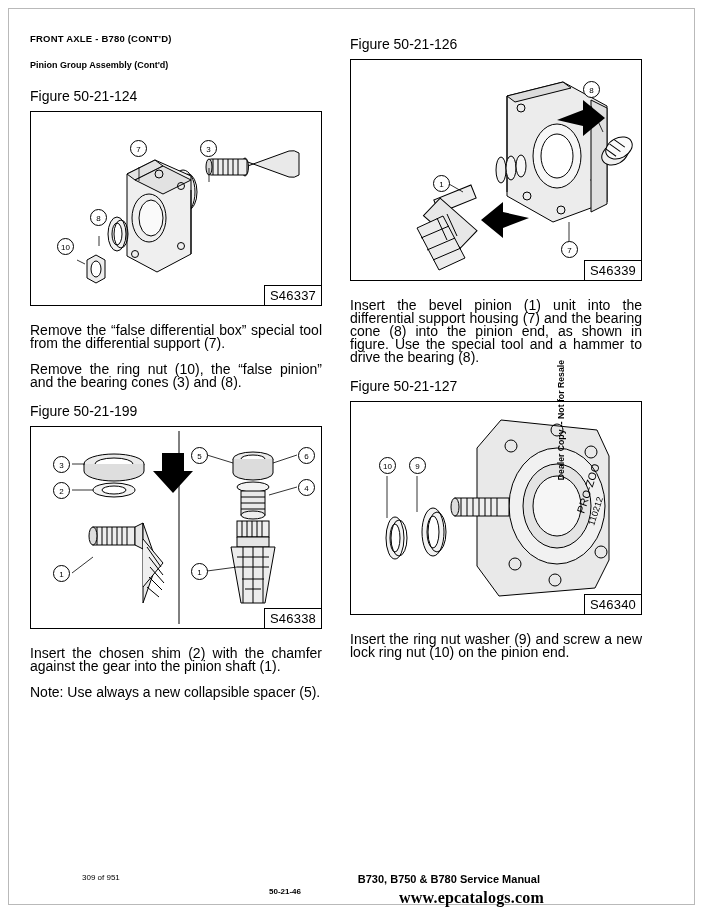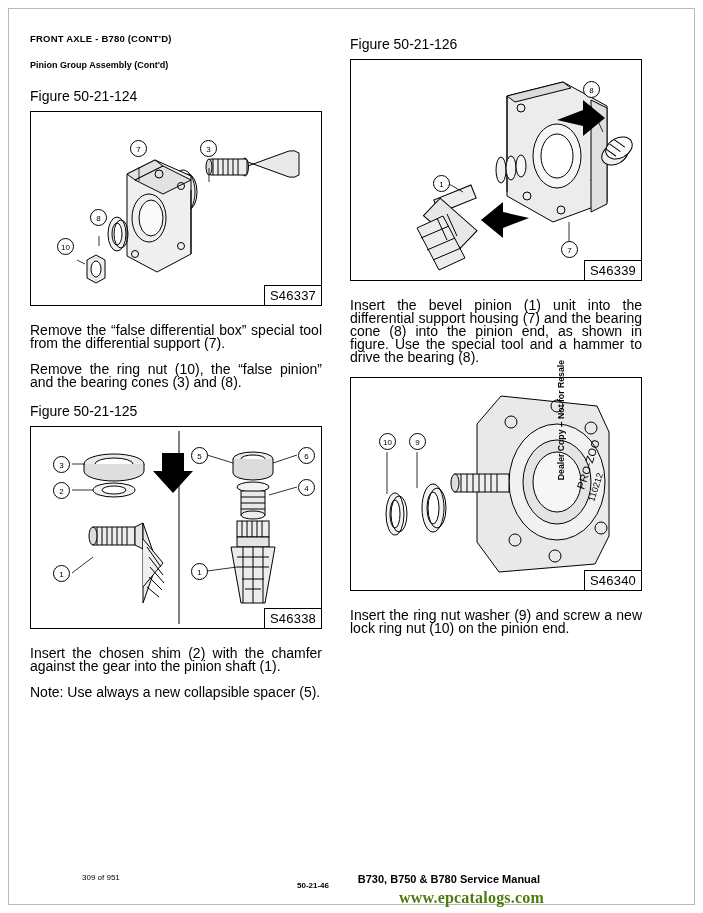--- a/index.html
+++ b/index.html
@@ -103,37 +103,36 @@
     left: 30px;
     right: 30px;
     bottom: 26px;
     height: 14px;
     font-size: 8px;
   }
   .footer .f-left {
     position: absolute; left: 52px; top: 0;
   }
   .footer .f-mid {
-    position: absolute; left: 50%; top: 8px; transform: translateX(-50%);
-    font-weight: bold;
-    margin-left: 28px;
+    position: absolute; left: 50%; top: 14px; transform: translateX(-50%);
+    font-weight: bold;
   }
   .footer .f-right {
     position: absolute; right: 0; top: 0;
     font-weight: bold;
     font-size: 11px;
     padding-left: 8px;
   }
   .watermark {
     position: absolute;
     right: 26px;
     bottom: 6px;
     font-size: 16px;
     font-weight: bold;
-    color: #4d7c0f;
+    color: #000000;
     letter-spacing: 0.2px;
     font-family: "Liberation Serif", serif;
   }
   
   .cal {
     position: absolute;
     width: 17px; height: 17px;
     border: 1px solid #000;
     border-radius: 50%;
     font-size: 8px;
@@ -220,21 +219,21 @@
       <div class="cal" style="left:59px;top:97px;">8</div>
       <div class="cal" style="left:26px;top:126px;">10</div>
       <div class="figcode">S46337</div>
     </div>
 
     <div class="spacer-18"></div>
 
     <p class="body">Remove the “false differential box” special tool from the differential support (7).</p>
     <p class="body">Remove the ring nut (10), the “false pinion” and the bearing cones (3) and (8).</p>
 
-    <div class="fig-label" style="margin-top:14px;">Figure 50-21-125</div>
+    <div class="fig-label" style="margin-top:14px;">Figure 50-21-199</div>
 
     <div class="figbox" style="width:292px;height:203px;">
       <svg width="290" height="201" viewBox="0 0 290 201">
         <line x1="148" y1="4" x2="148" y2="197" stroke="#000" stroke-width="1"></line>
 
         <g stroke="#000" fill="none" stroke-width="1">
           <ellipse cx="83" cy="37" rx="30" ry="10" fill="#ebebeb"></ellipse>
           <ellipse cx="83" cy="37" rx="19" ry="6" fill="#fff"></ellipse>
           <path d="M53 37 l0 7 a30 10 0 0 0 60 0 l0 -7" fill="#dedede"></path>
           <ellipse cx="83" cy="63" rx="21" ry="7" fill="#f3f3f3"></ellipse>
@@ -382,20 +381,21 @@
       <div class="cal" style="left:232px;top:21px;">8</div>
       <div class="cal" style="left:82px;top:115px;">1</div>
       <div class="cal" style="left:210px;top:181px;">7</div>
       <div class="figcode">S46339</div>
     </div>
 
     <div class="spacer-18"></div>
 
     <p class="body">Insert the bevel pinion (1) unit into the differential support housing (7) and the bearing cone (8) into the pinion end, as shown in figure. Use the special tool and a hammer to drive the bearing (8).</p>
 
+    <div class="fig-label" style="margin-top:14px;">Figure 50-21-127</div>
 
     <div class="figbox" style="width:292px;height:214px;">
       <svg width="290" height="212" viewBox="0 0 290 212">
 
         <g stroke="#000" fill="#e9e9e9" stroke-width="1">
           <path d="M150 18 l96 10 l12 26 l0 104 l-14 28 l-96 8 l-22 -30 l0 -118 z"></path>
         </g>
         <g stroke="#000" fill="none" stroke-width="1">
           <ellipse cx="206" cy="104" rx="48" ry="58" fill="#f1f1f1"></ellipse>
           <ellipse cx="206" cy="104" rx="34" ry="42" fill="#e4e4e4"></ellipse>

